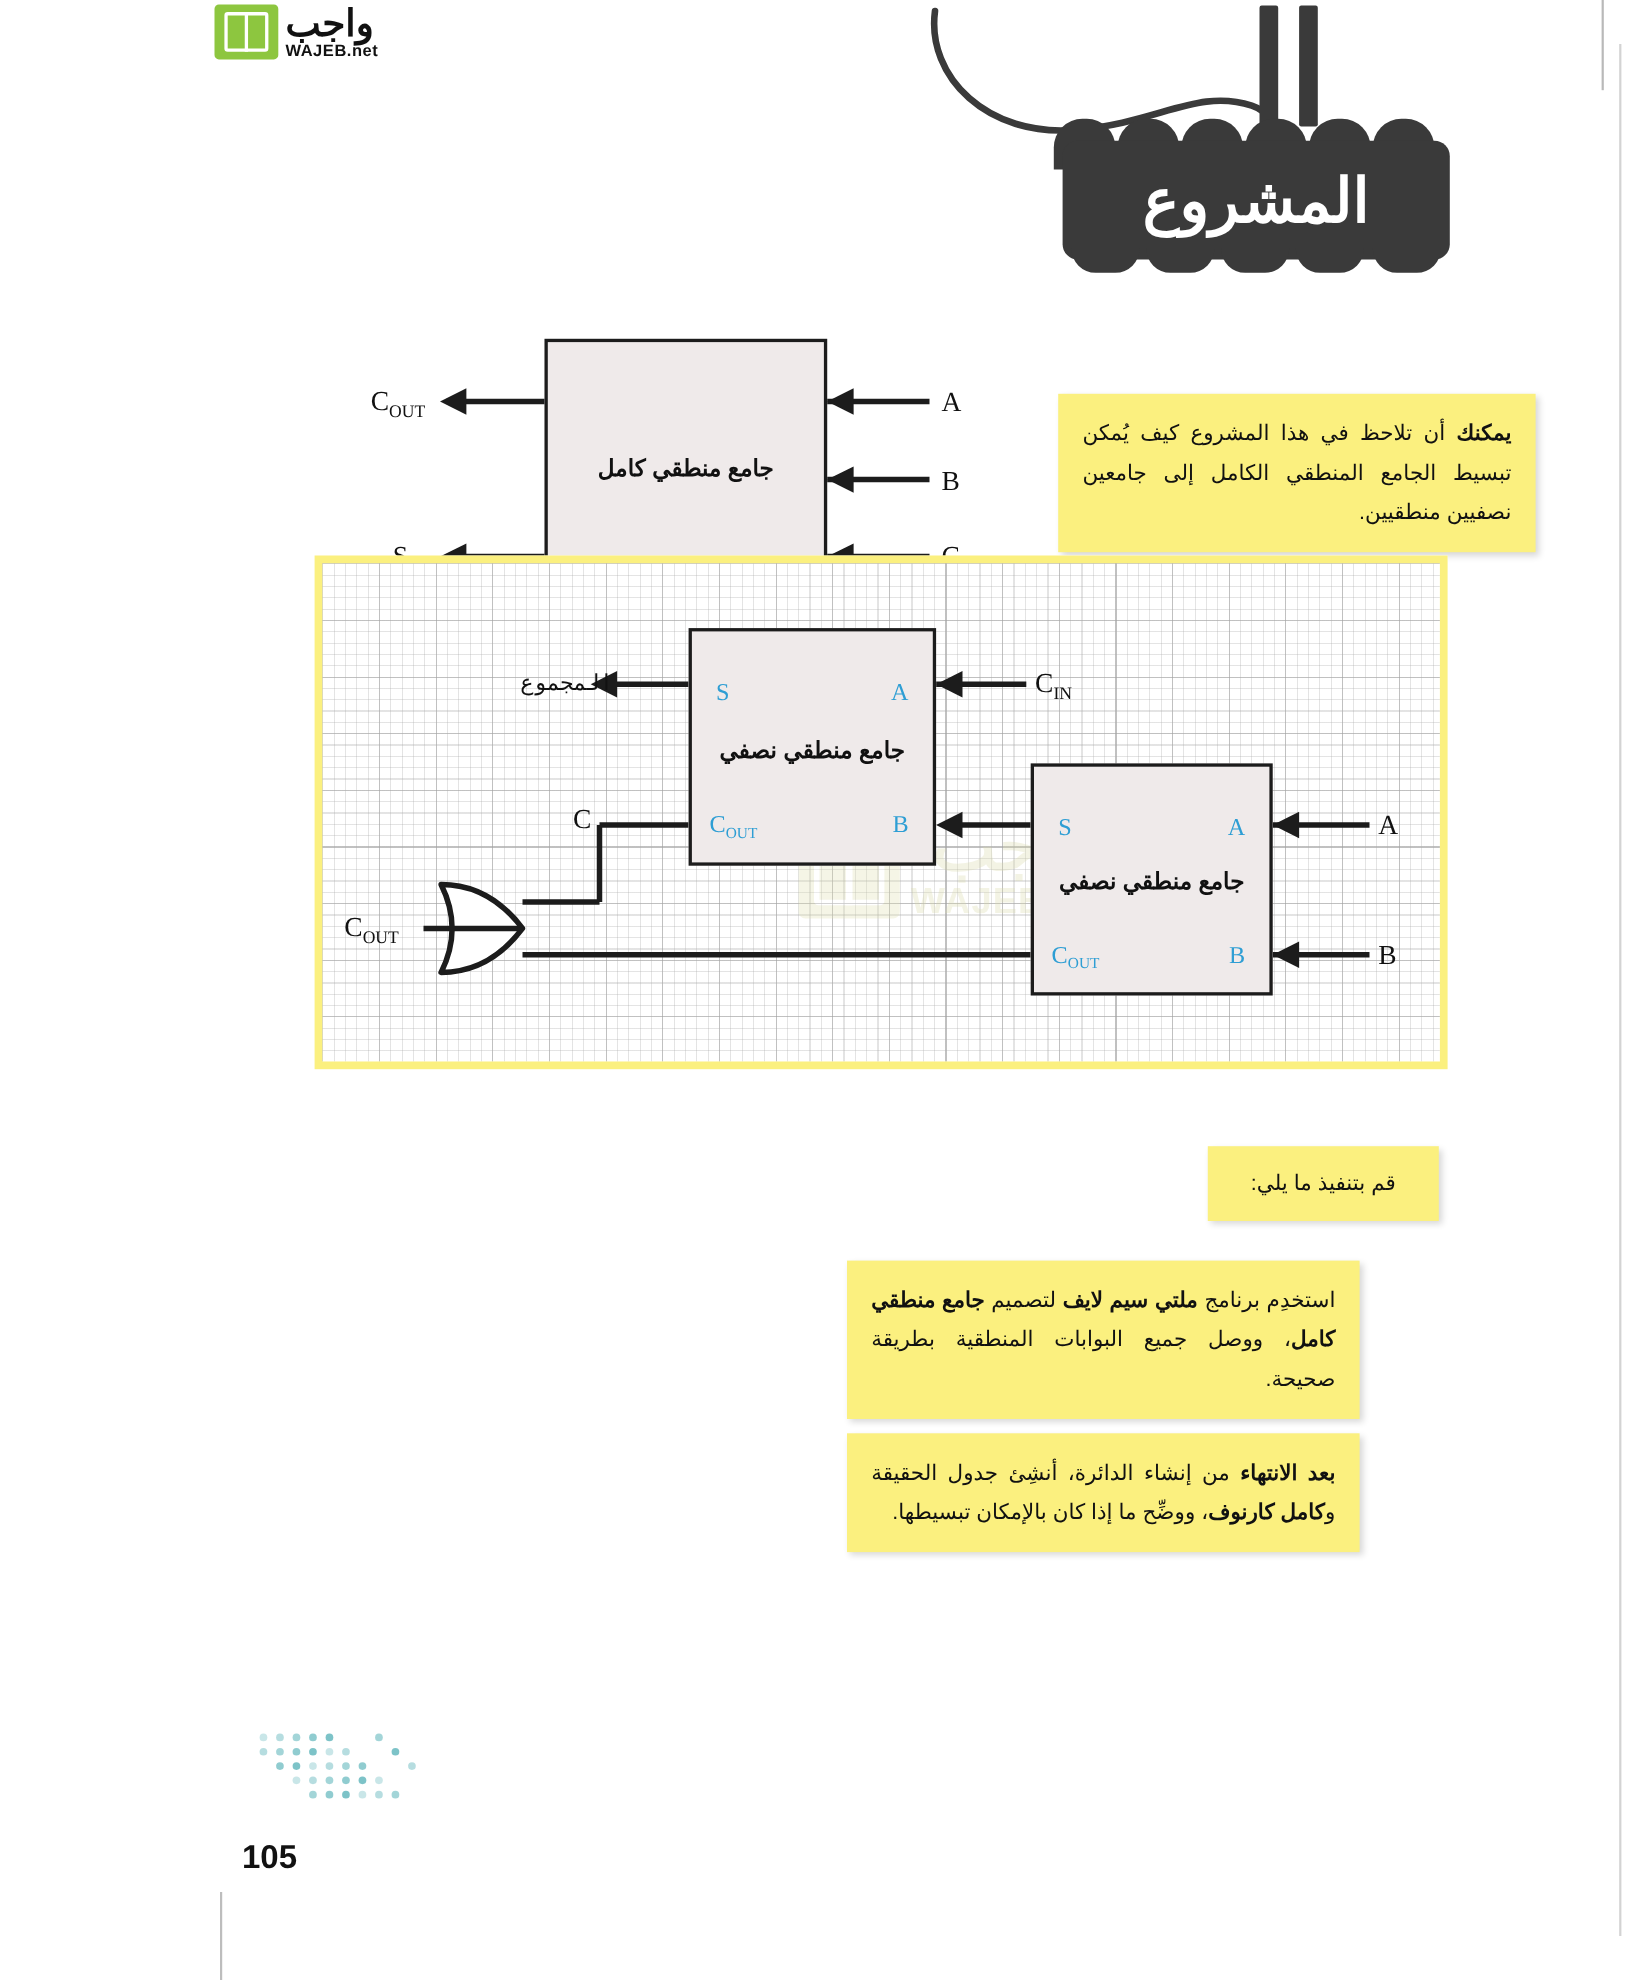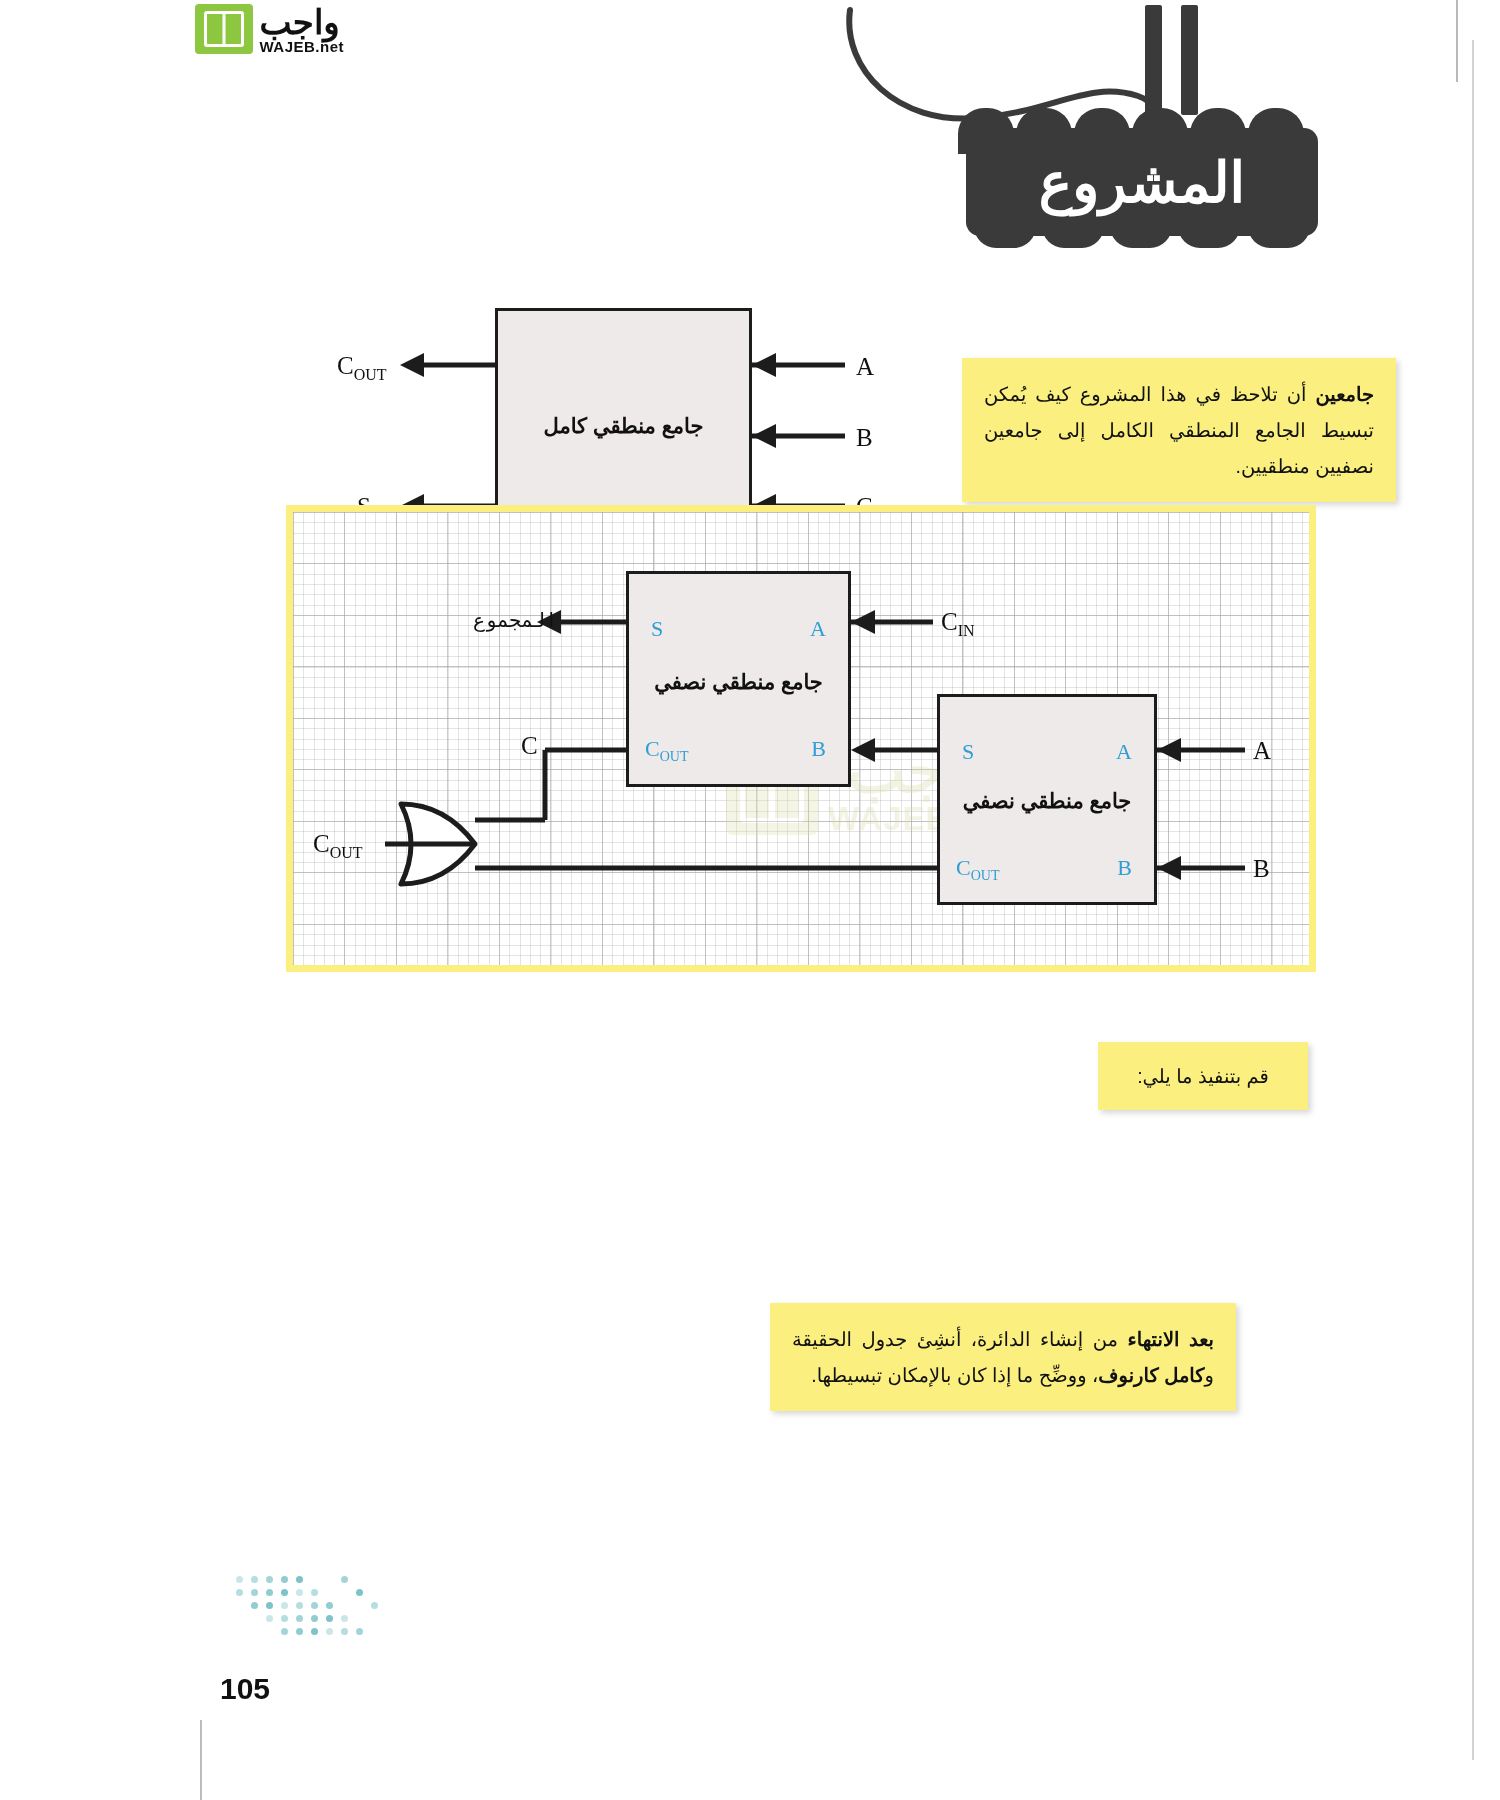--- a/index.html
+++ b/index.html
@@ -270,21 +270,21 @@
     <span>A</span>
   </div>
   <div class="sig" style="left:708px; top:424px;">
     <span>B</span>
   </div>
   <div class="sig" style="left:708px; top:493px;">
     <span>C</span><sub>IN</sub>
   </div>
 
   <div class="callout" style="left:814px; top:358px; width:434px;">
-    <span><b>جامعين</b> أن تلاحظ في هذا المشروع كيف يُمكن تبسيط الجامع المنطقي الكامل إلى جامعين نصفيين منطقيين.</span>
+    <span><b>يمكنك</b> أن تلاحظ في هذا المشروع كيف يُمكن تبسيط الجامع المنطقي الكامل إلى جامعين نصفيين منطقيين.</span>
   </div>
 
   <div class="grid-panel">
 
     <div class="wm">
       <div class="wm-text">
         <span class="wm-ar">واجب</span>
         <span class="wm-en">WAJEB.net</span>
       </div>
       <div class="wm-book"></div>
@@ -352,20 +352,23 @@
 
     <div class="sig" style="left:20px; top:318px;">
       <span>C</span><sub>OUT</sub>
     </div>
   </div>
 
   <div class="callout center" style="left:950px; top:1042px; width:210px; padding:16px 20px;">
     <span>قم بتنفيذ ما يلي:</span>
   </div>
 
+  <div class="callout" style="left:622px; top:1146px; width:466px;">
+    <span>استخدِم برنامج <b>ملتي سيم لايف</b> لتصميم <b>جامع منطقي كامل</b>، ووصل جميع البوابات المنطقية بطريقة صحيحة.</span>
+  </div>
 
   <div class="callout" style="left:622px; top:1303px; width:466px;">
     <span><b>بعد الانتهاء</b> من إنشاء الدائرة، أنشِئ جدول الحقيقة و<b>كامل كارنوف</b>، ووضِّح ما إذا كان بالإمكان تبسيطها.</span>
   </div>
 
   <div class="footer-dots">
       <i style="width: 7px; height: 7px; left: 0px; top: 0px; opacity: 0.35;"></i>
       <i style="width: 7px; height: 7px; left: 15px; top: 0px; opacity: 0.47;"></i>
       <i style="width: 7px; height: 7px; left: 30px; top: 0px; opacity: 0.59;"></i>
       <i style="width: 7px; height: 7px; left: 45px; top: 0px; opacity: 0.71;"></i>

